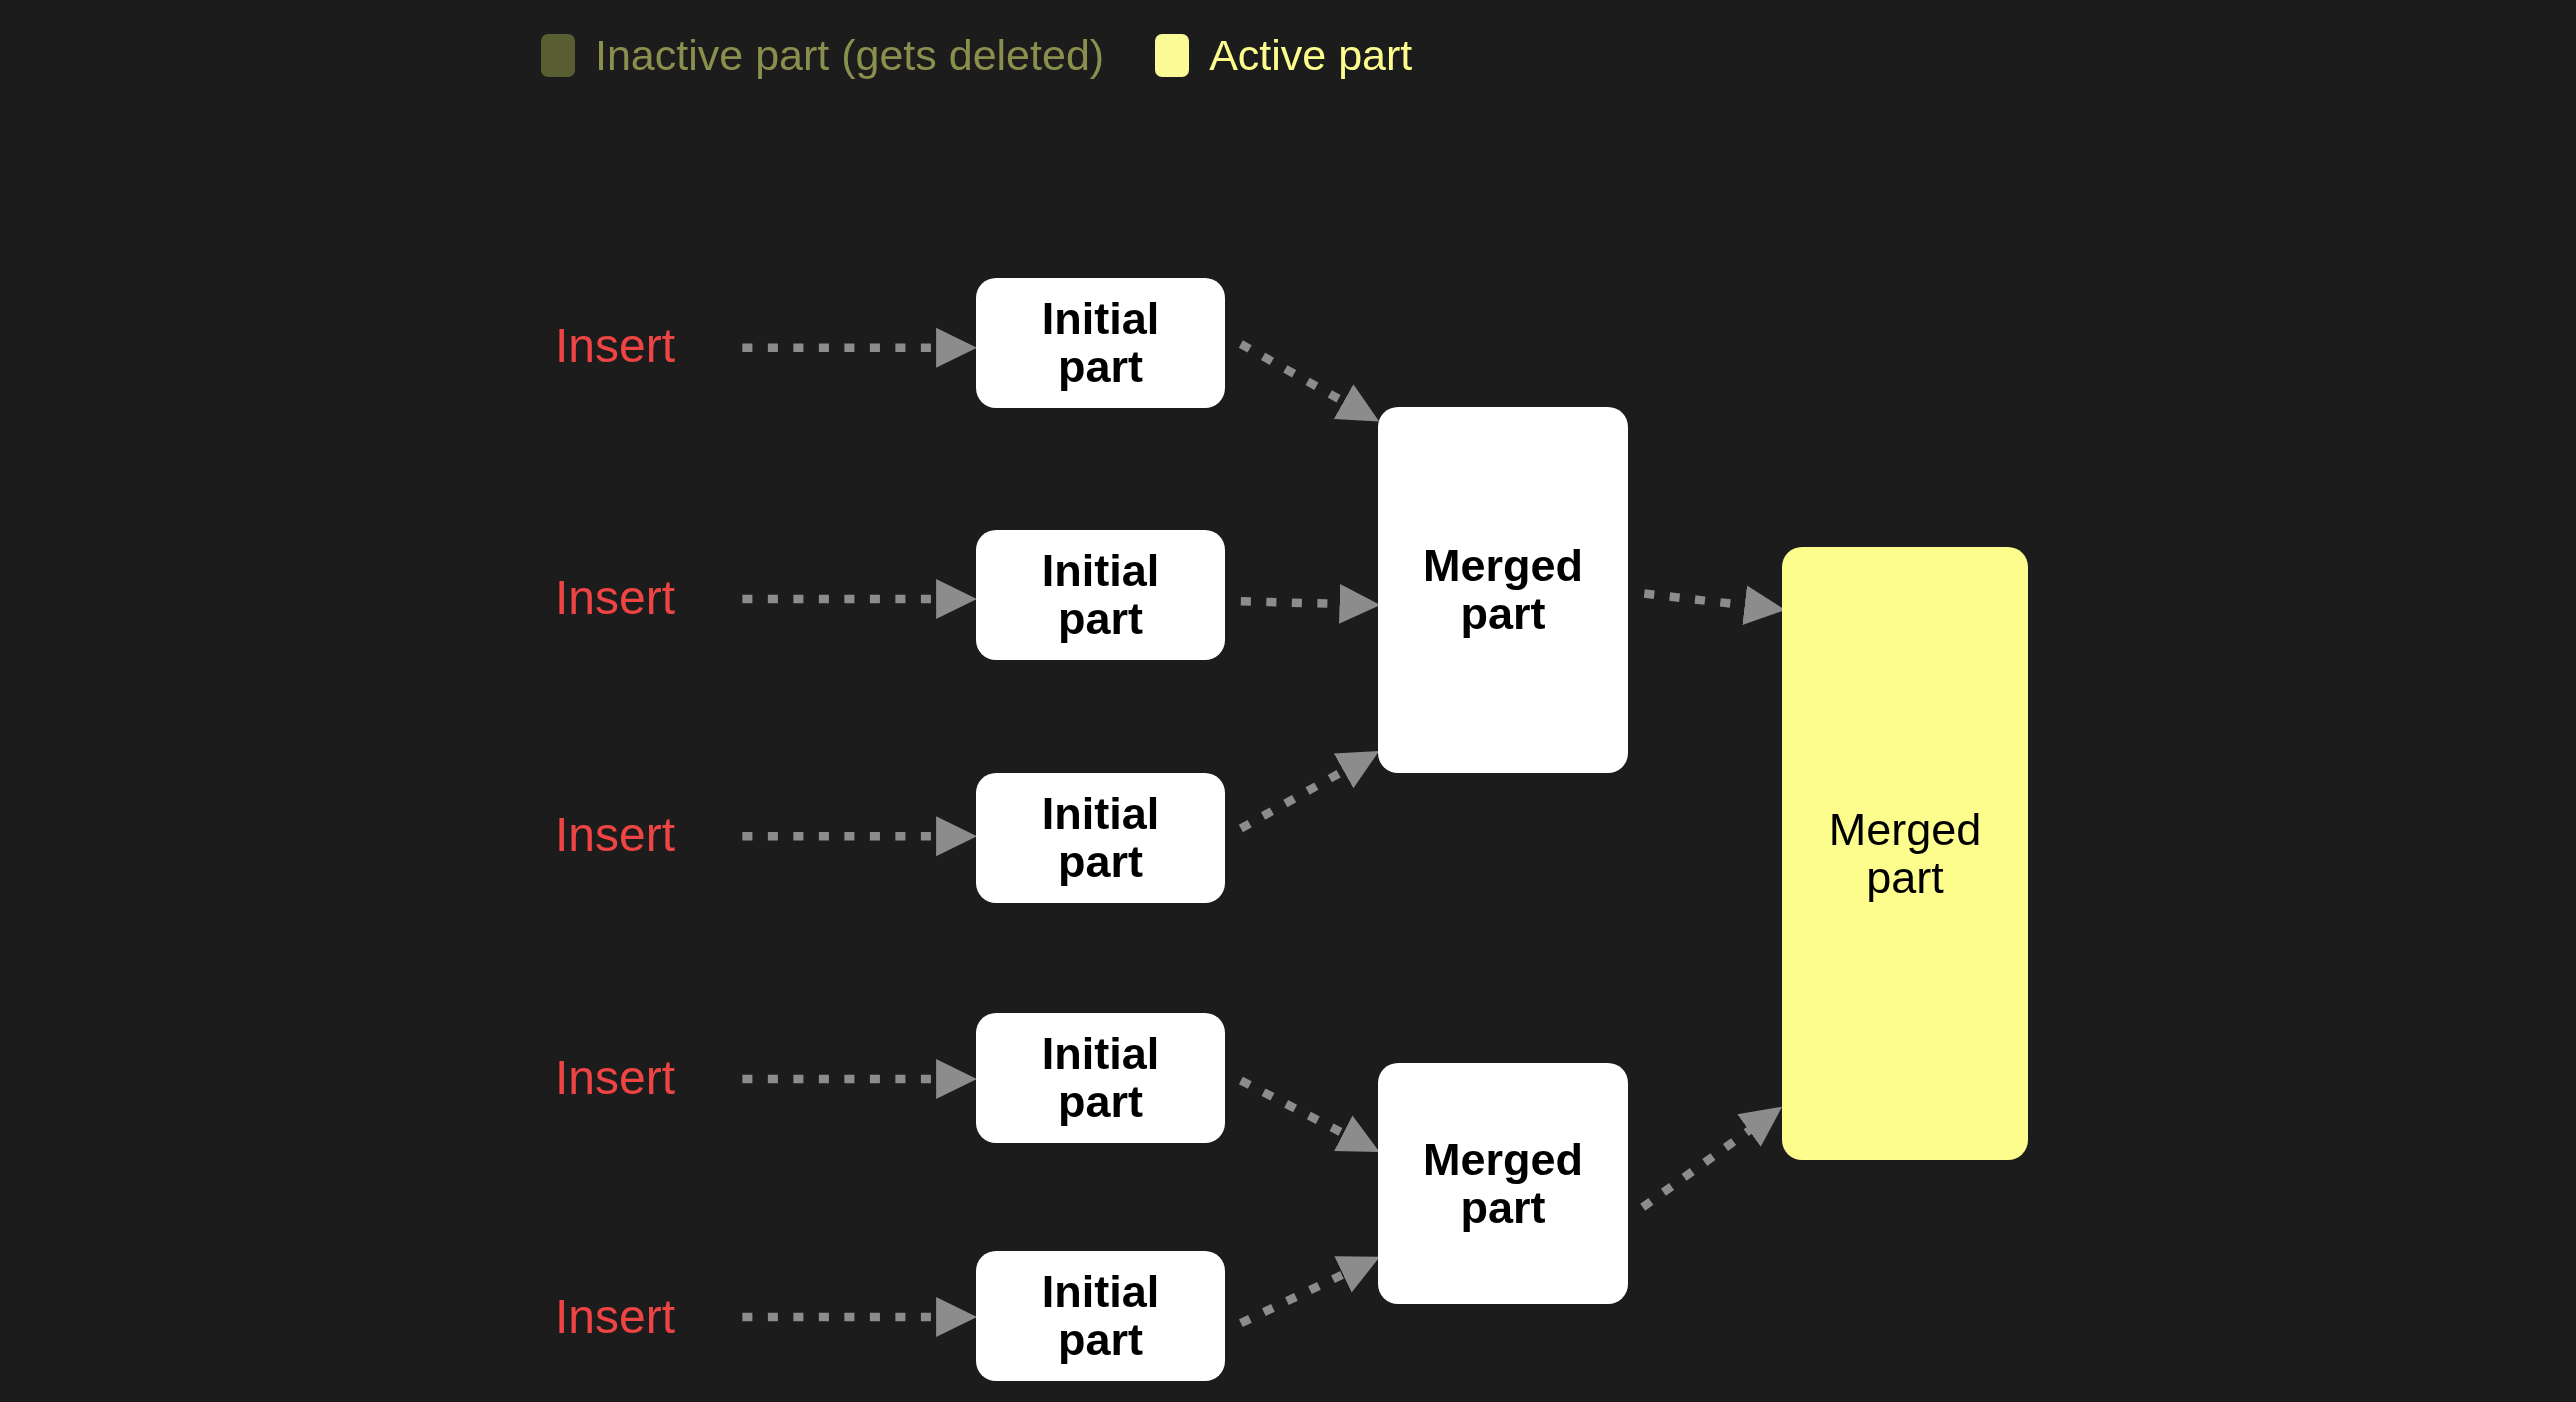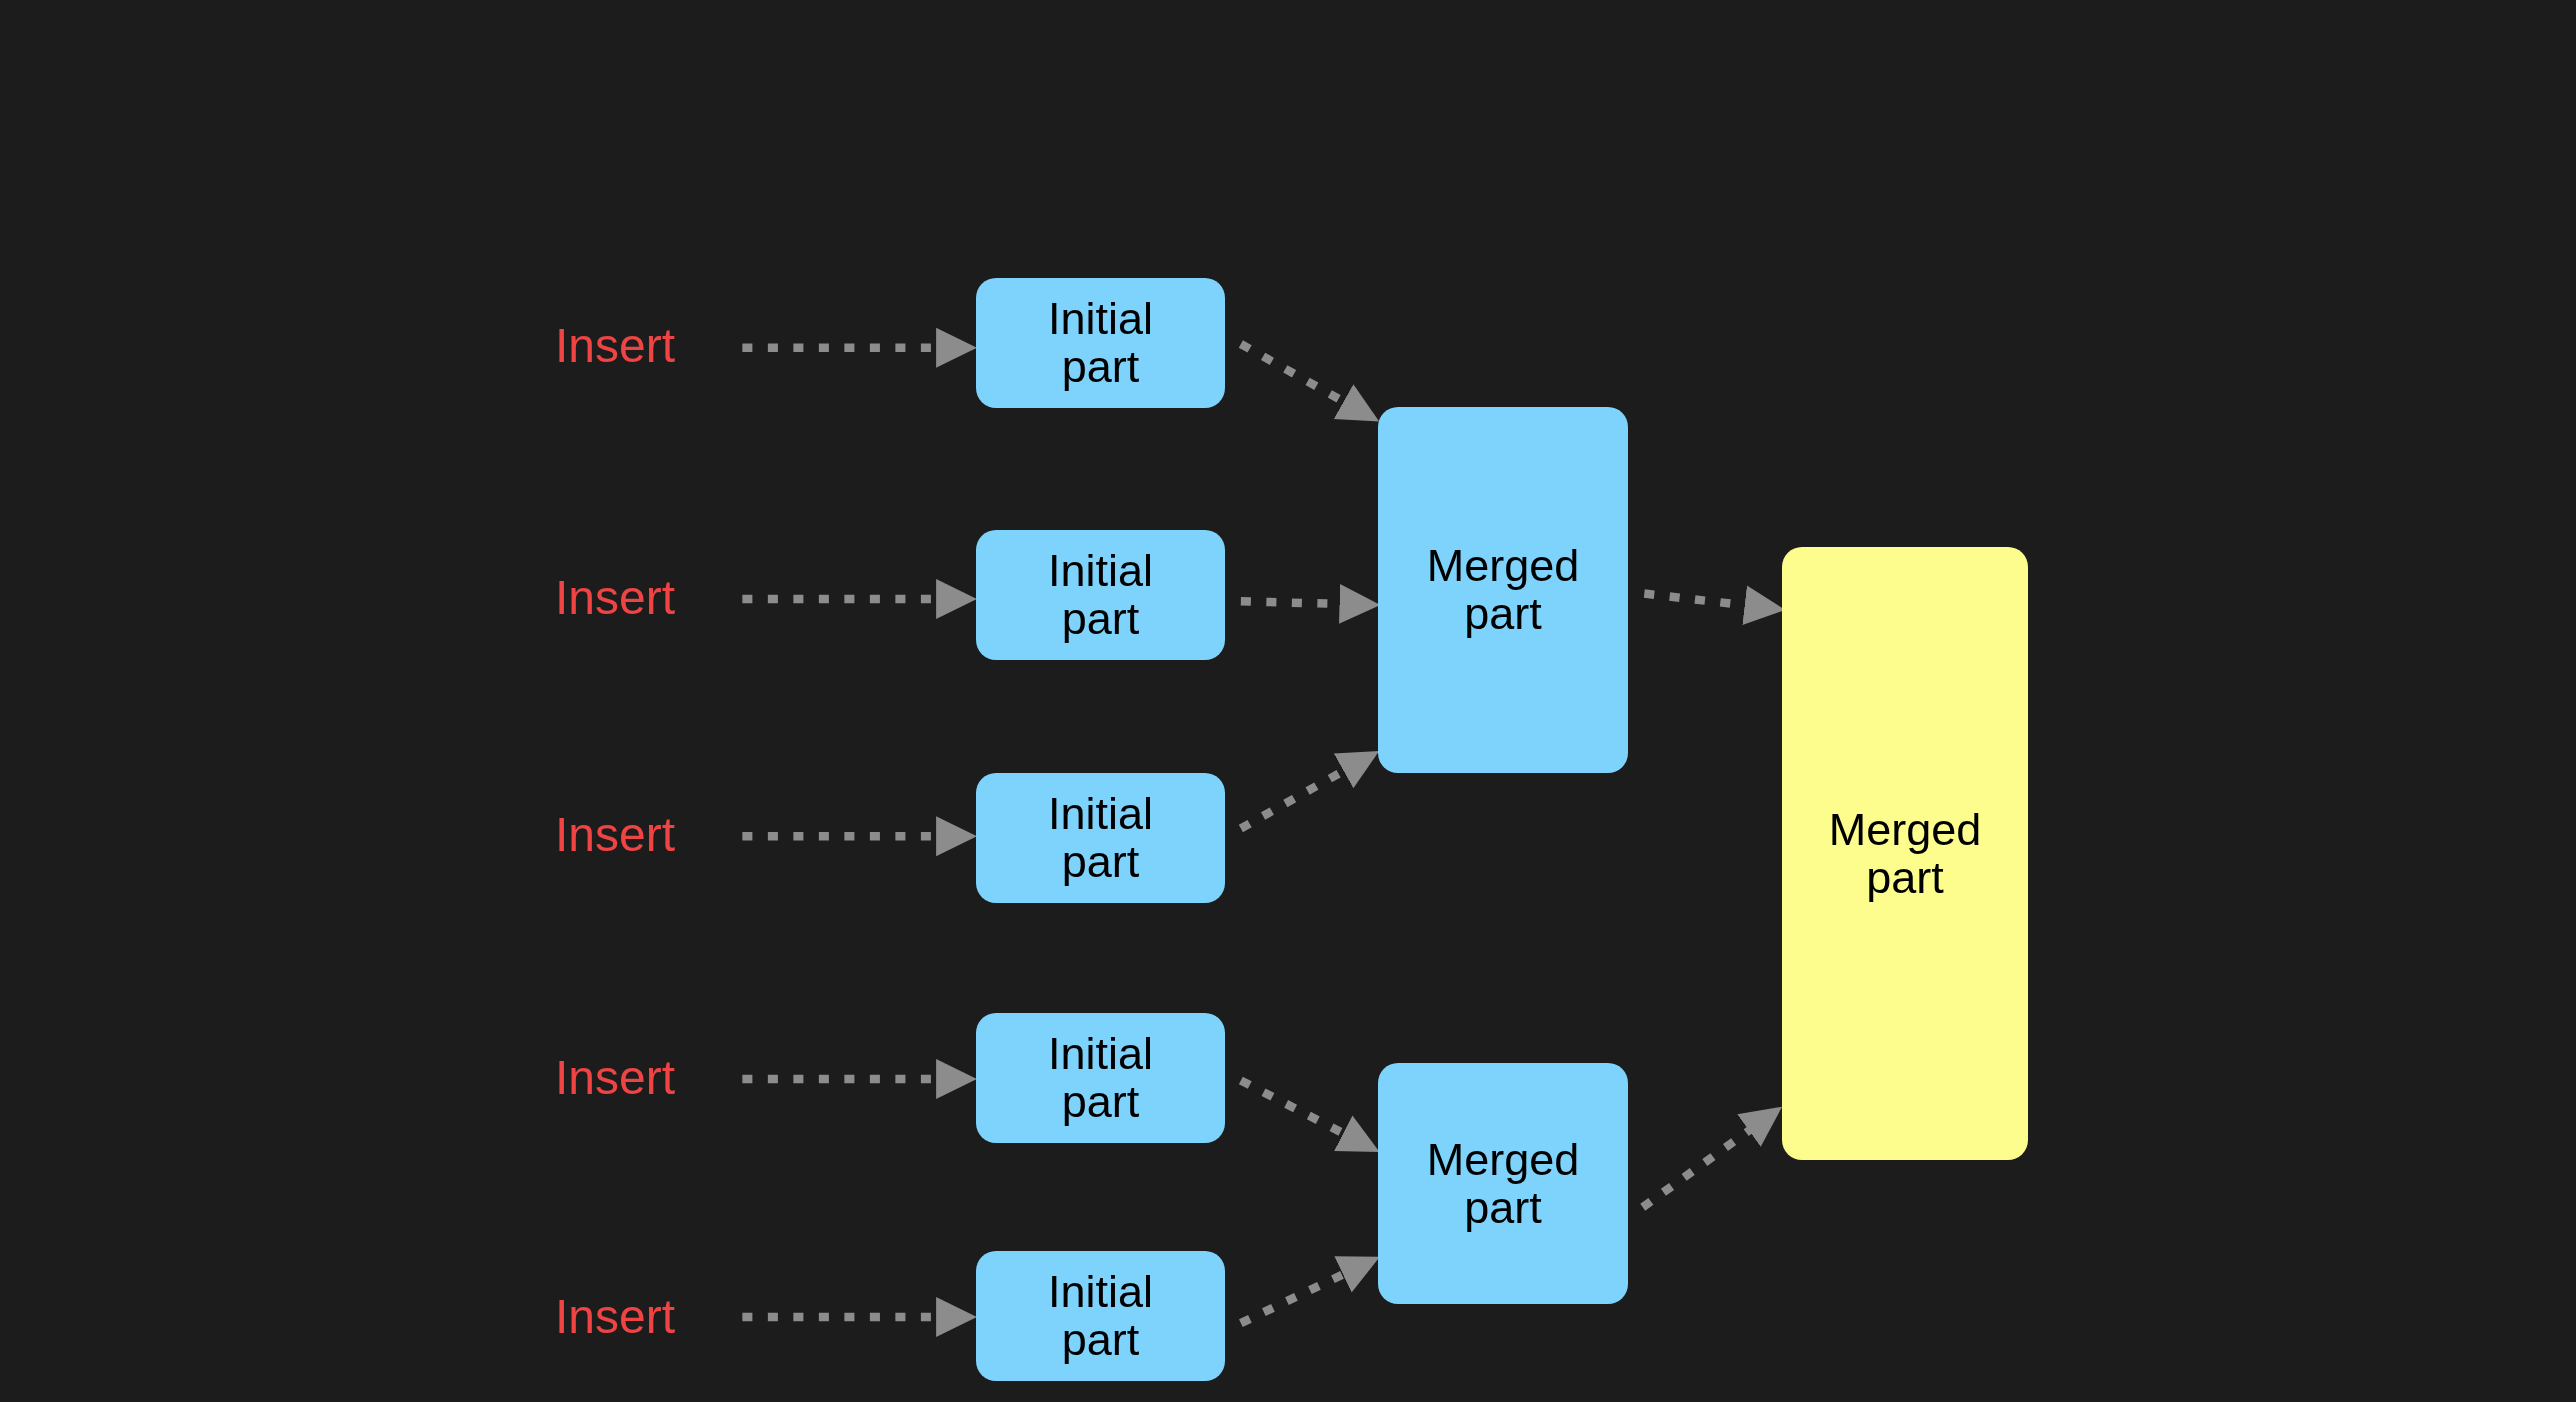--- a/index.html
+++ b/index.html
@@ -56,21 +56,21 @@
     align-items: center;
     justify-content: center;
     text-align: center;
     color: #000000;
     font-size: 45px;
     line-height: 1.06;
     border-radius: 20px;
     box-sizing: border-box;
     padding: 0 6.2px;
   }
-  .node.inactive { background: #7dd3fc; }
+  .node.inactive { background: #ffffff; font-weight: bold; }
   .node.active   { background: #fdfd8d; }
 
   .insert-label {
     position: absolute;
     color: #ef4444;
     font-size: 48px;
     line-height: 1;
     white-space: nowrap;
   }
 
@@ -82,20 +82,30 @@
     width: 2576px;
     height: 1402px;
     pointer-events: none;
   }
 </style>
 </head>
 <body>
 
 <div id="stage">
 
+  <div id="legend">
+    <div class="legend-entry">
+      <span class="legend-swatch inactive"></span>
+      <span class="legend-label inactive">Inactive part (gets deleted)</span>
+    </div>
+    <div class="legend-entry">
+      <span class="legend-swatch active"></span>
+      <span class="legend-label active">Active part</span>
+    </div>
+  </div>
 
   <svg id="arrows" viewBox="0 0 3332 1814" width="2576" height="1402" xmlns="http://www.w3.org/2000/svg">
     <defs>
       <marker id="head" markerWidth="5.2" markerHeight="5.2" refX="2.3" refY="2.6" orient="auto" markerUnits="strokeWidth">
         <path d="M 0 0.25 L 4.8 2.6 L 0 4.95 z" fill="#8c8c8c"></path>
       </marker>
     </defs>
     <g stroke="#8c8c8c" stroke-width="11" stroke-dasharray="13 20" stroke-linecap="butt" fill="none" marker-end="url(#head)">
       <line x1="960" y1="450" x2="1236" y2="450"></line>
       <line x1="960" y1="775" x2="1236" y2="775"></line>

